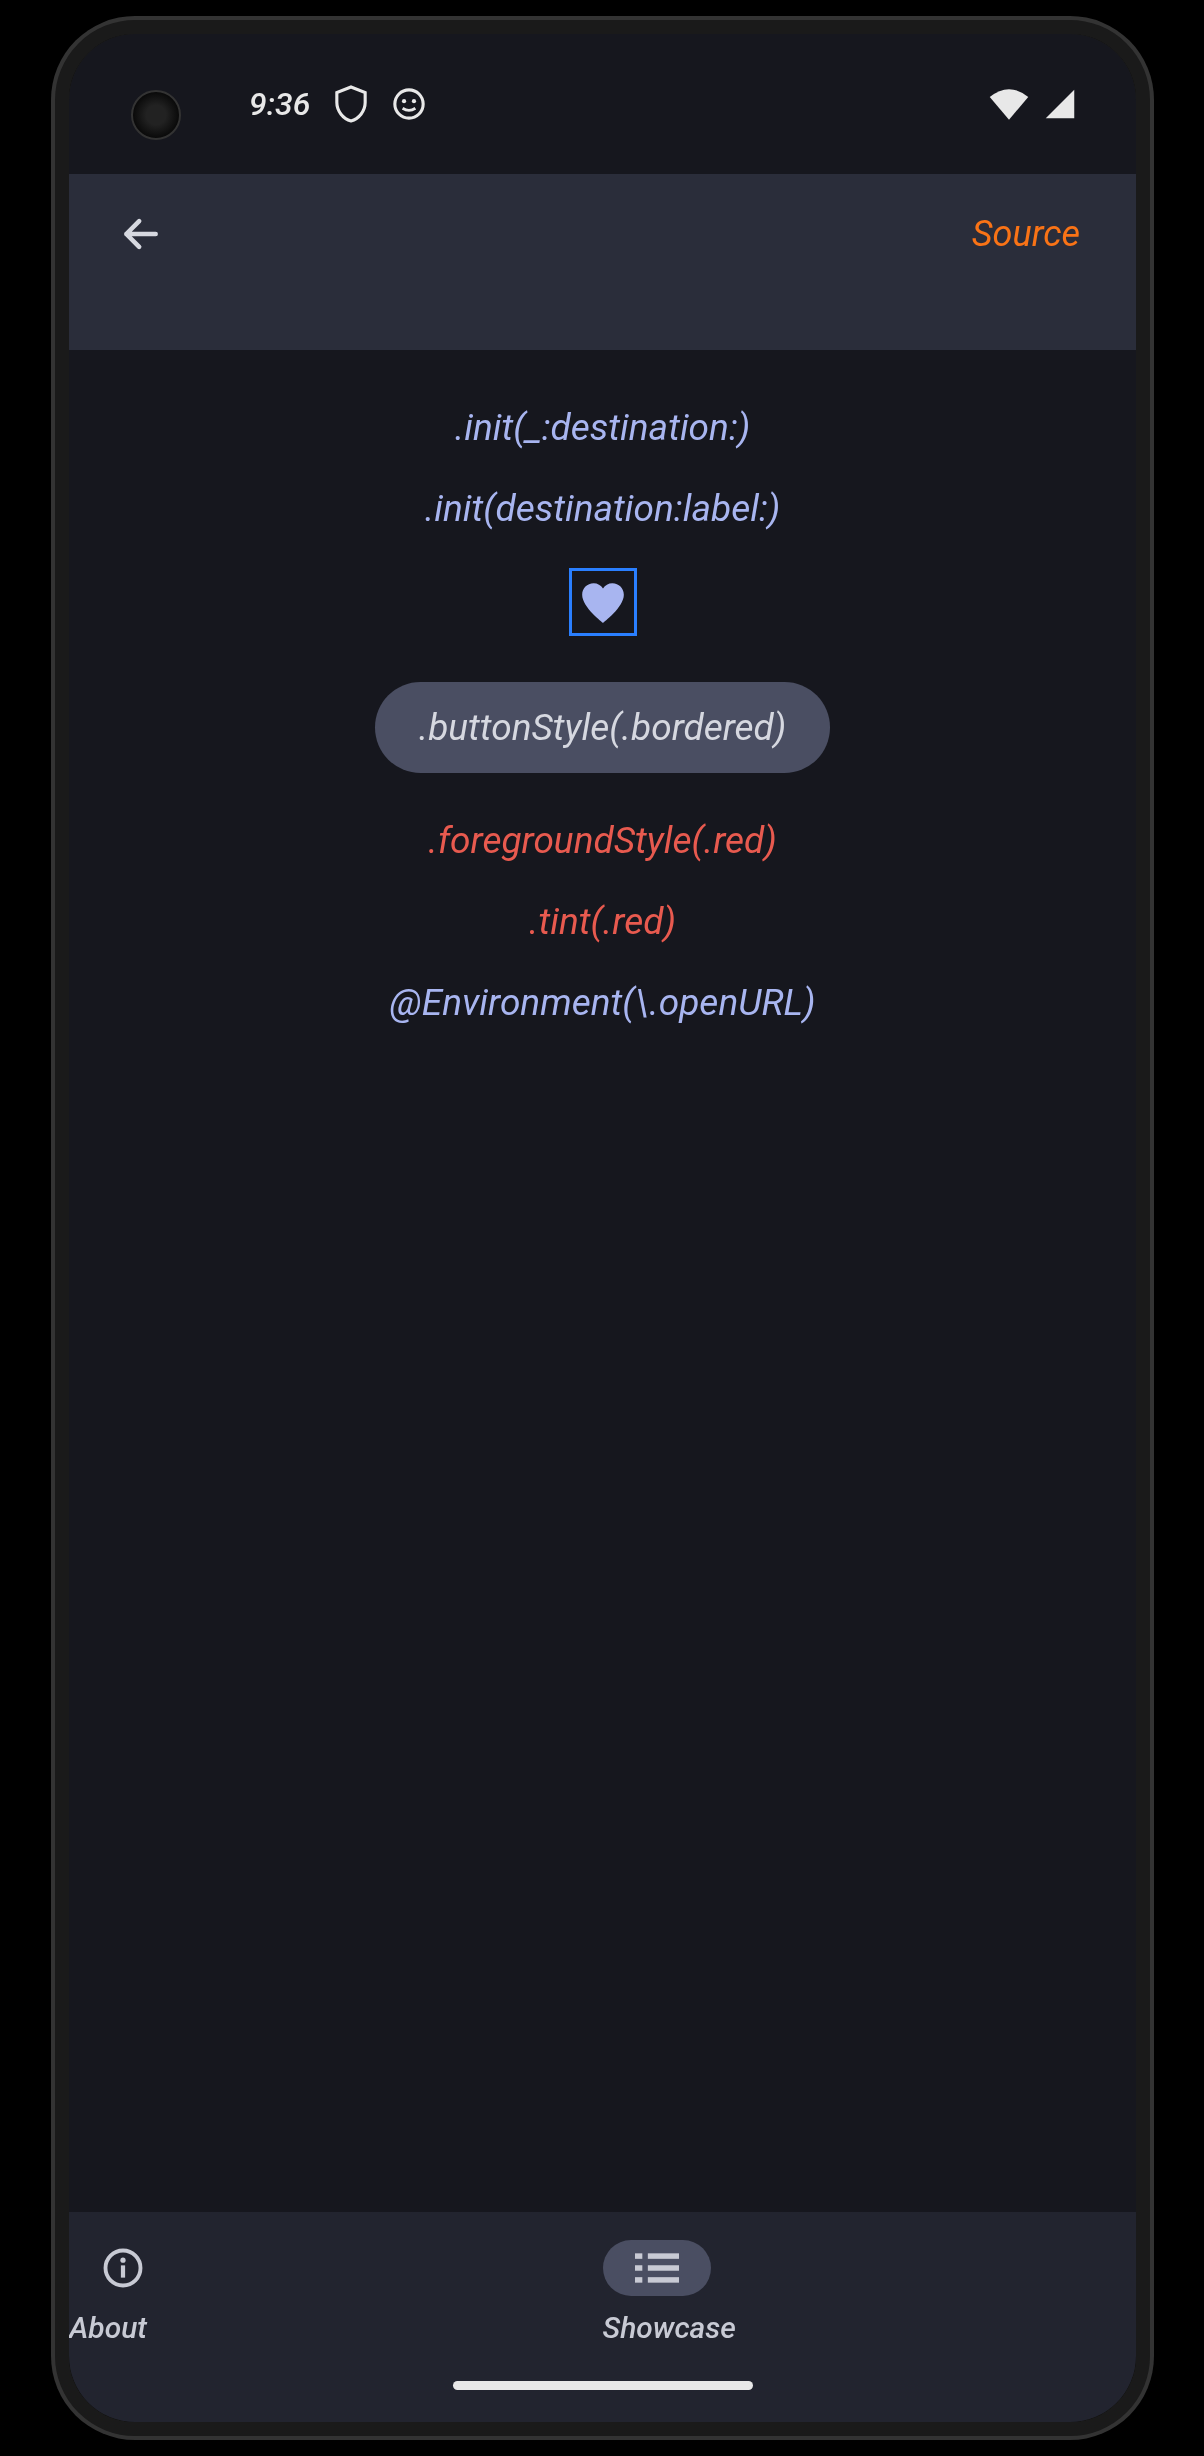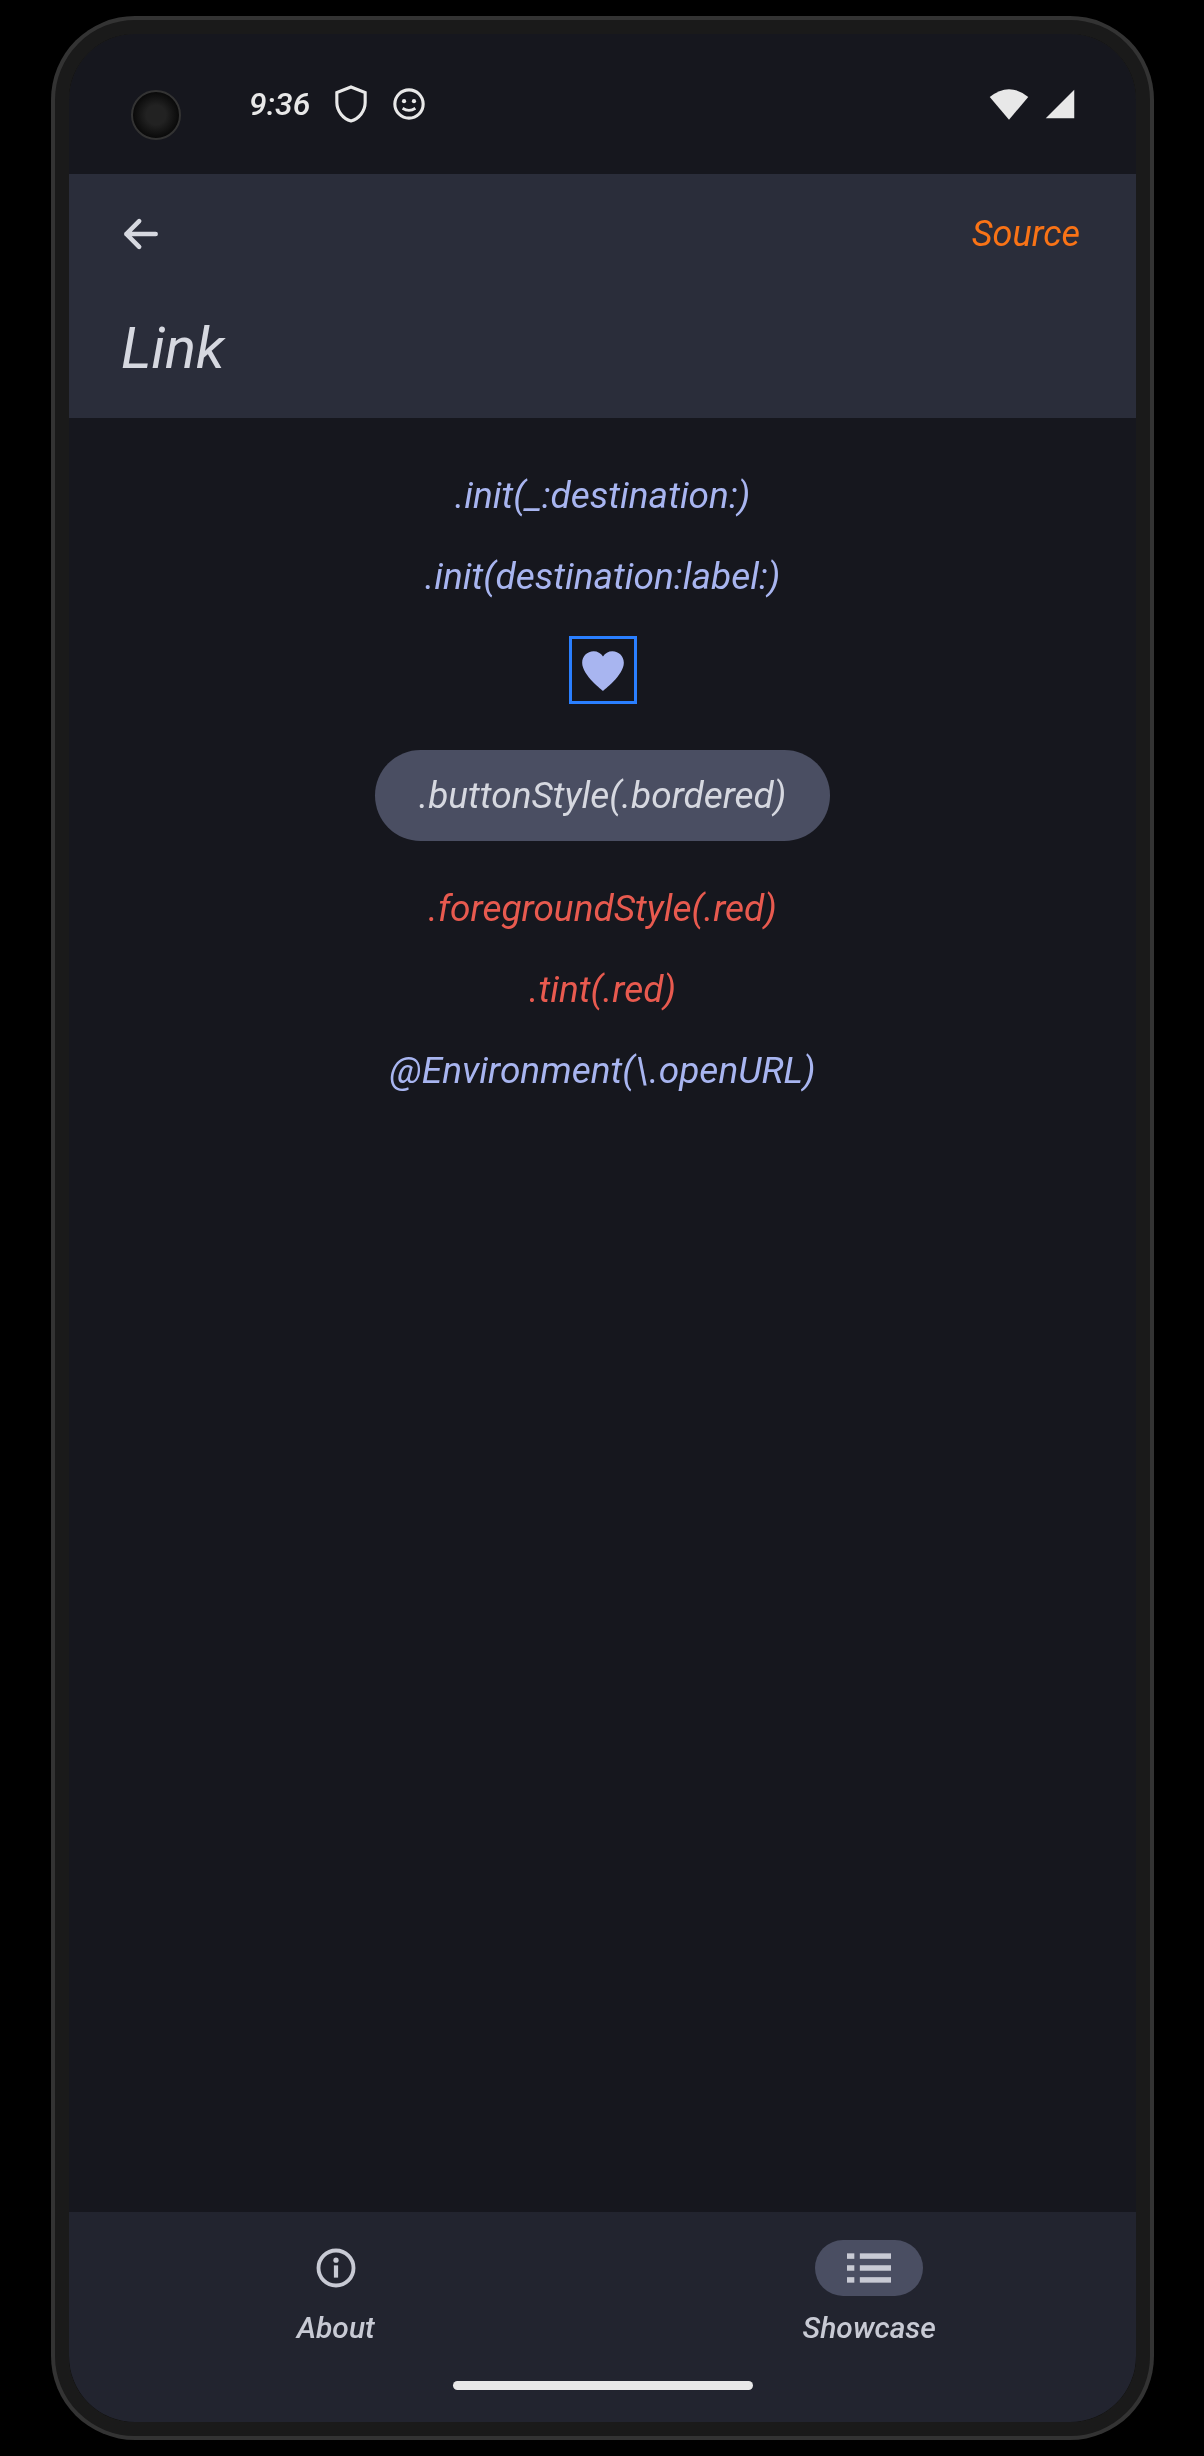--- a/index.html
+++ b/index.html
@@ -168,21 +168,20 @@
     height: 210px;
     background: #22242f;
     display: flex;
     align-items: flex-start;
     padding-top: 28px;
   }
   .nav-item {
     flex: 1;
     display: flex;
     flex-direction: column;
-    align-items: center;
     gap: 14px;
     color: #c8cad4;
   }
   .nav-icon-wrap {
     width: 108px;
     height: 56px;
     border-radius: 32px;
     display: flex;
     align-items: center;
     justify-content: center;
@@ -247,21 +246,20 @@
 
     <div class="app-header">
       <div class="header-row">
         <div class="back-btn">
           <svg width="44" height="44" viewBox="0 0 24 24">
               <path d="M20 12 H4 M11 5 L4 12 L11 19" fill="none" stroke="currentColor" stroke-width="2.5" stroke-linecap="round" stroke-linejoin="round"></path>
             </svg>
         </div>
         <div class="source-btn">Source</div>
       </div>
-      <div class="page-title">Link</div>
     </div>
 
     <div class="content">
       <div class="link-text link-blue">.init(_:destination:)</div>
       <div class="link-text link-blue">.init(destination:label:)</div>
       <div class="heart-box">
         <svg width="50" height="46" viewBox="0 0 24 22">
             <path d="M12 21 C12 21 2 13.5 2 7.5 C2 4.4 4.4 2 7.5 2 C9.4 2 11 3 12 4.5 C13 3 14.6 2 16.5 2 C19.6 2 22 4.4 22 7.5 C22 13.5 12 21 12 21 Z"></path>
           </svg>
       </div>

